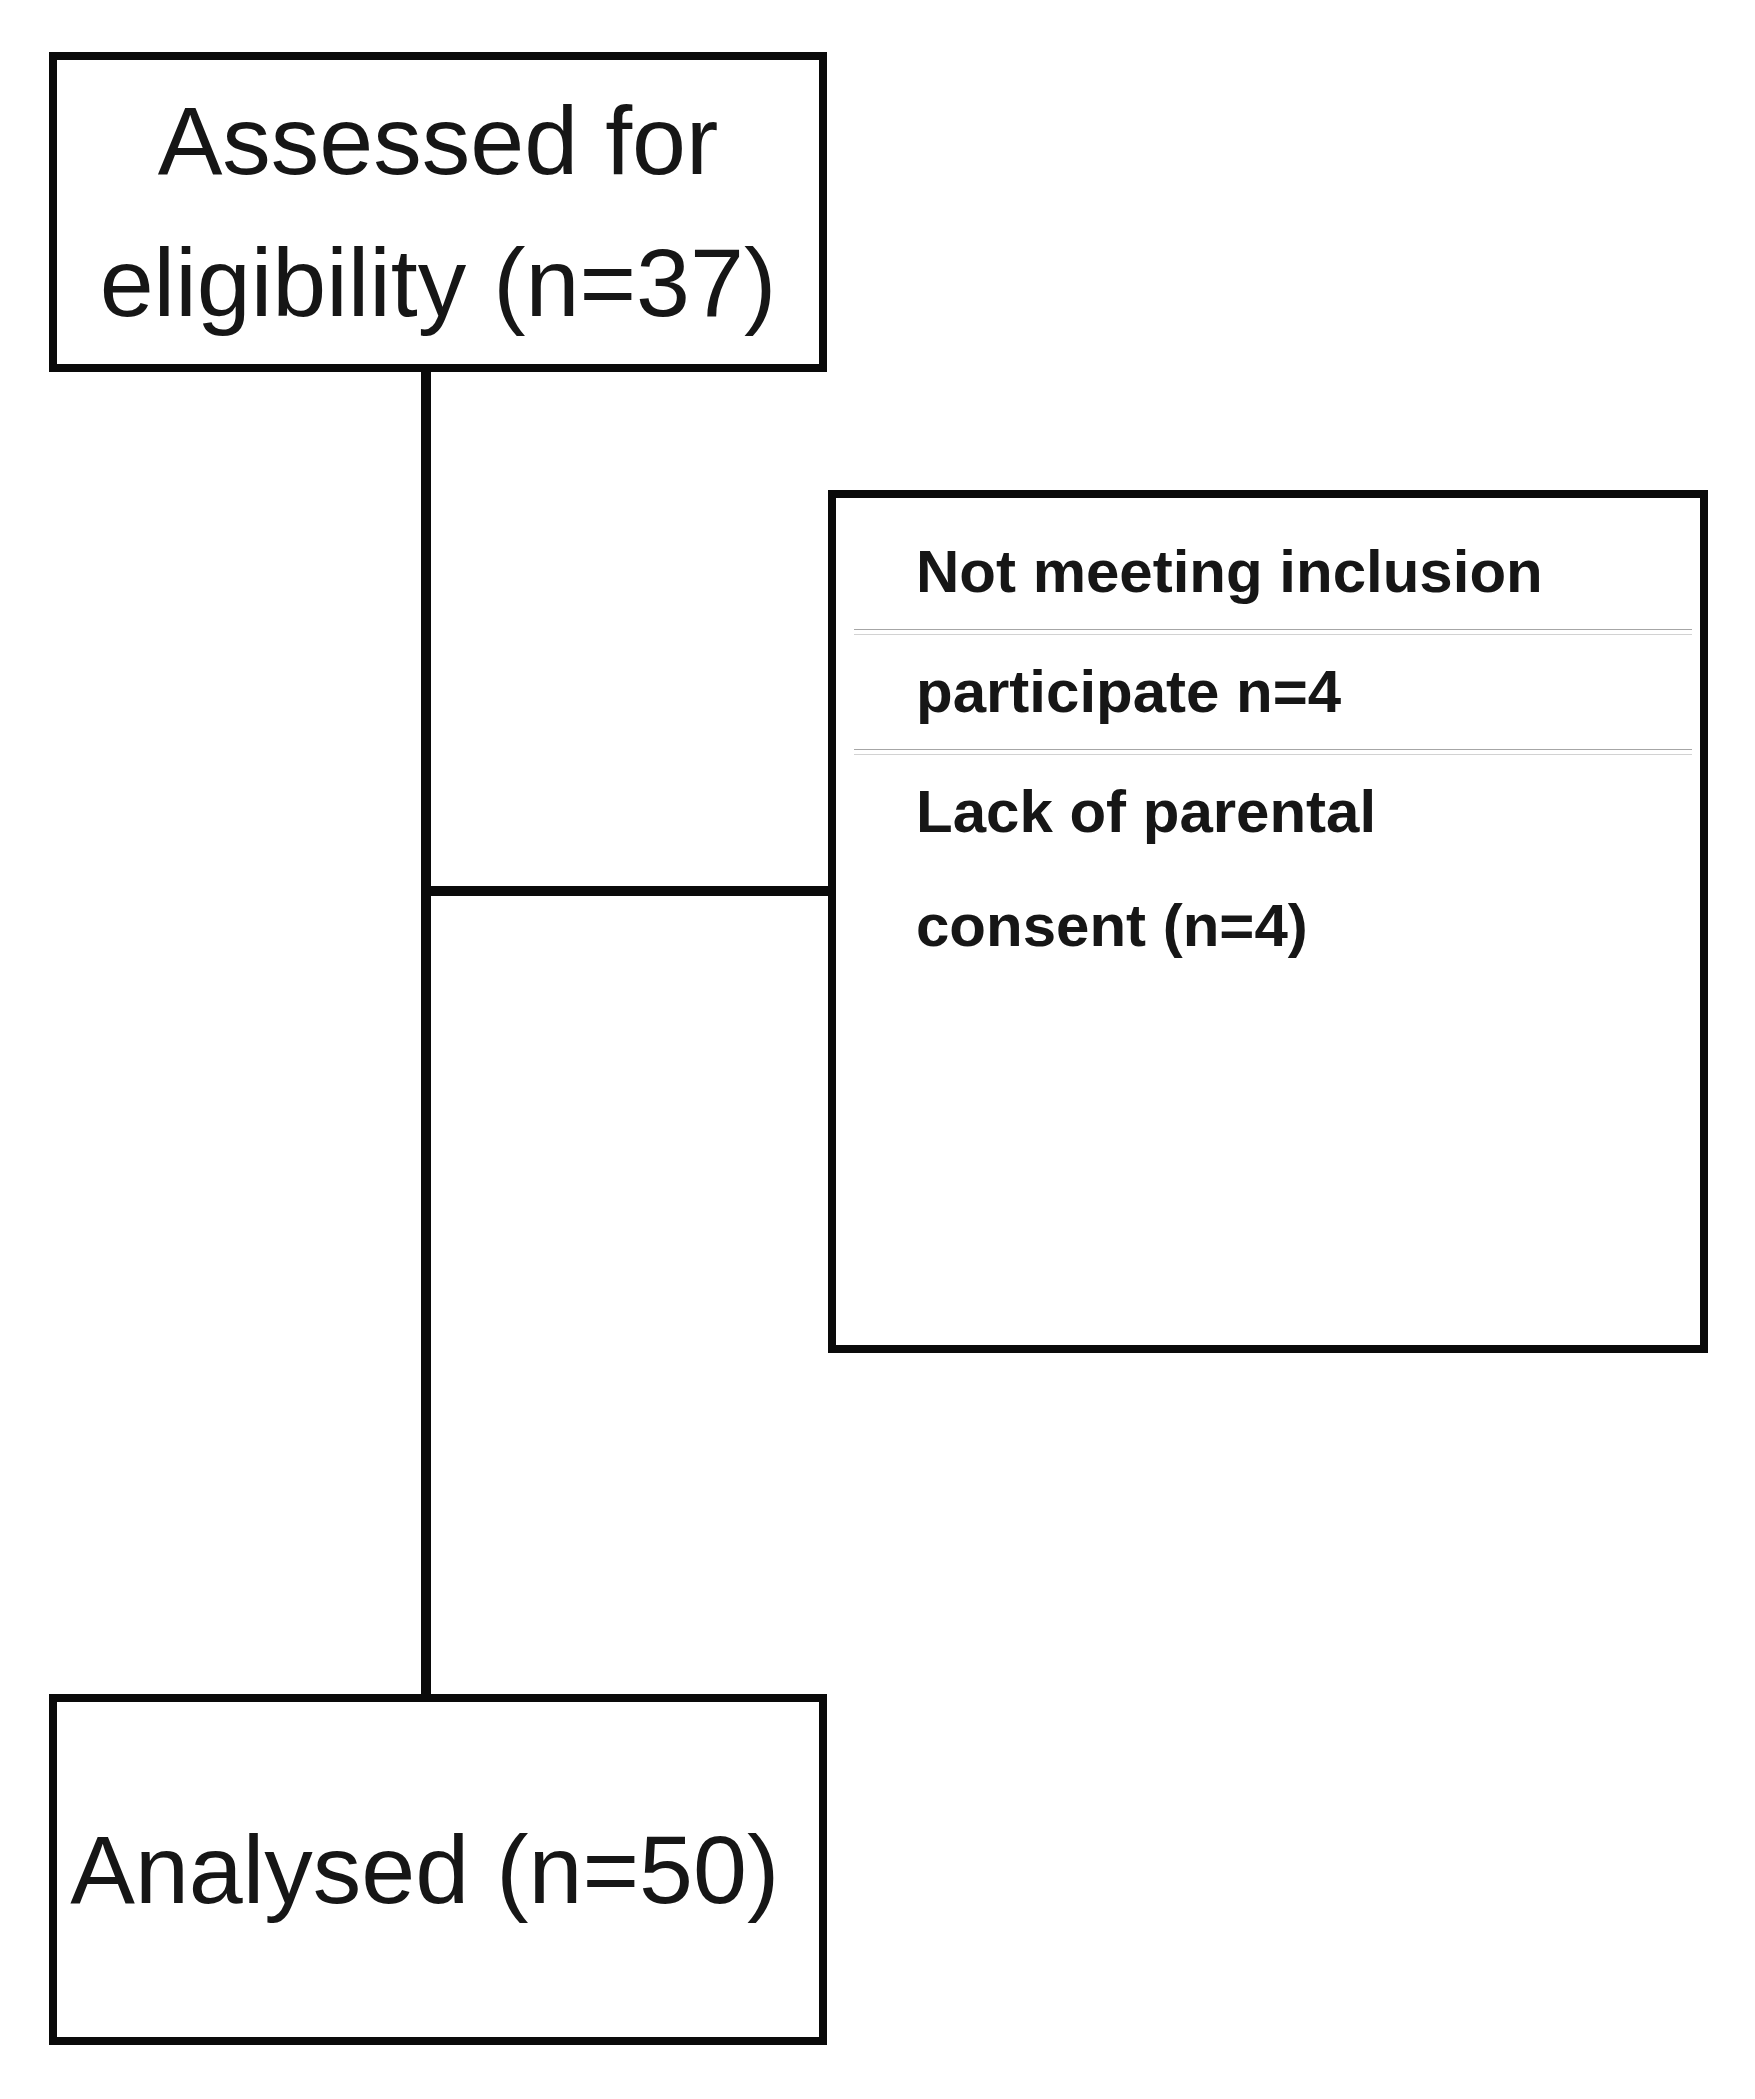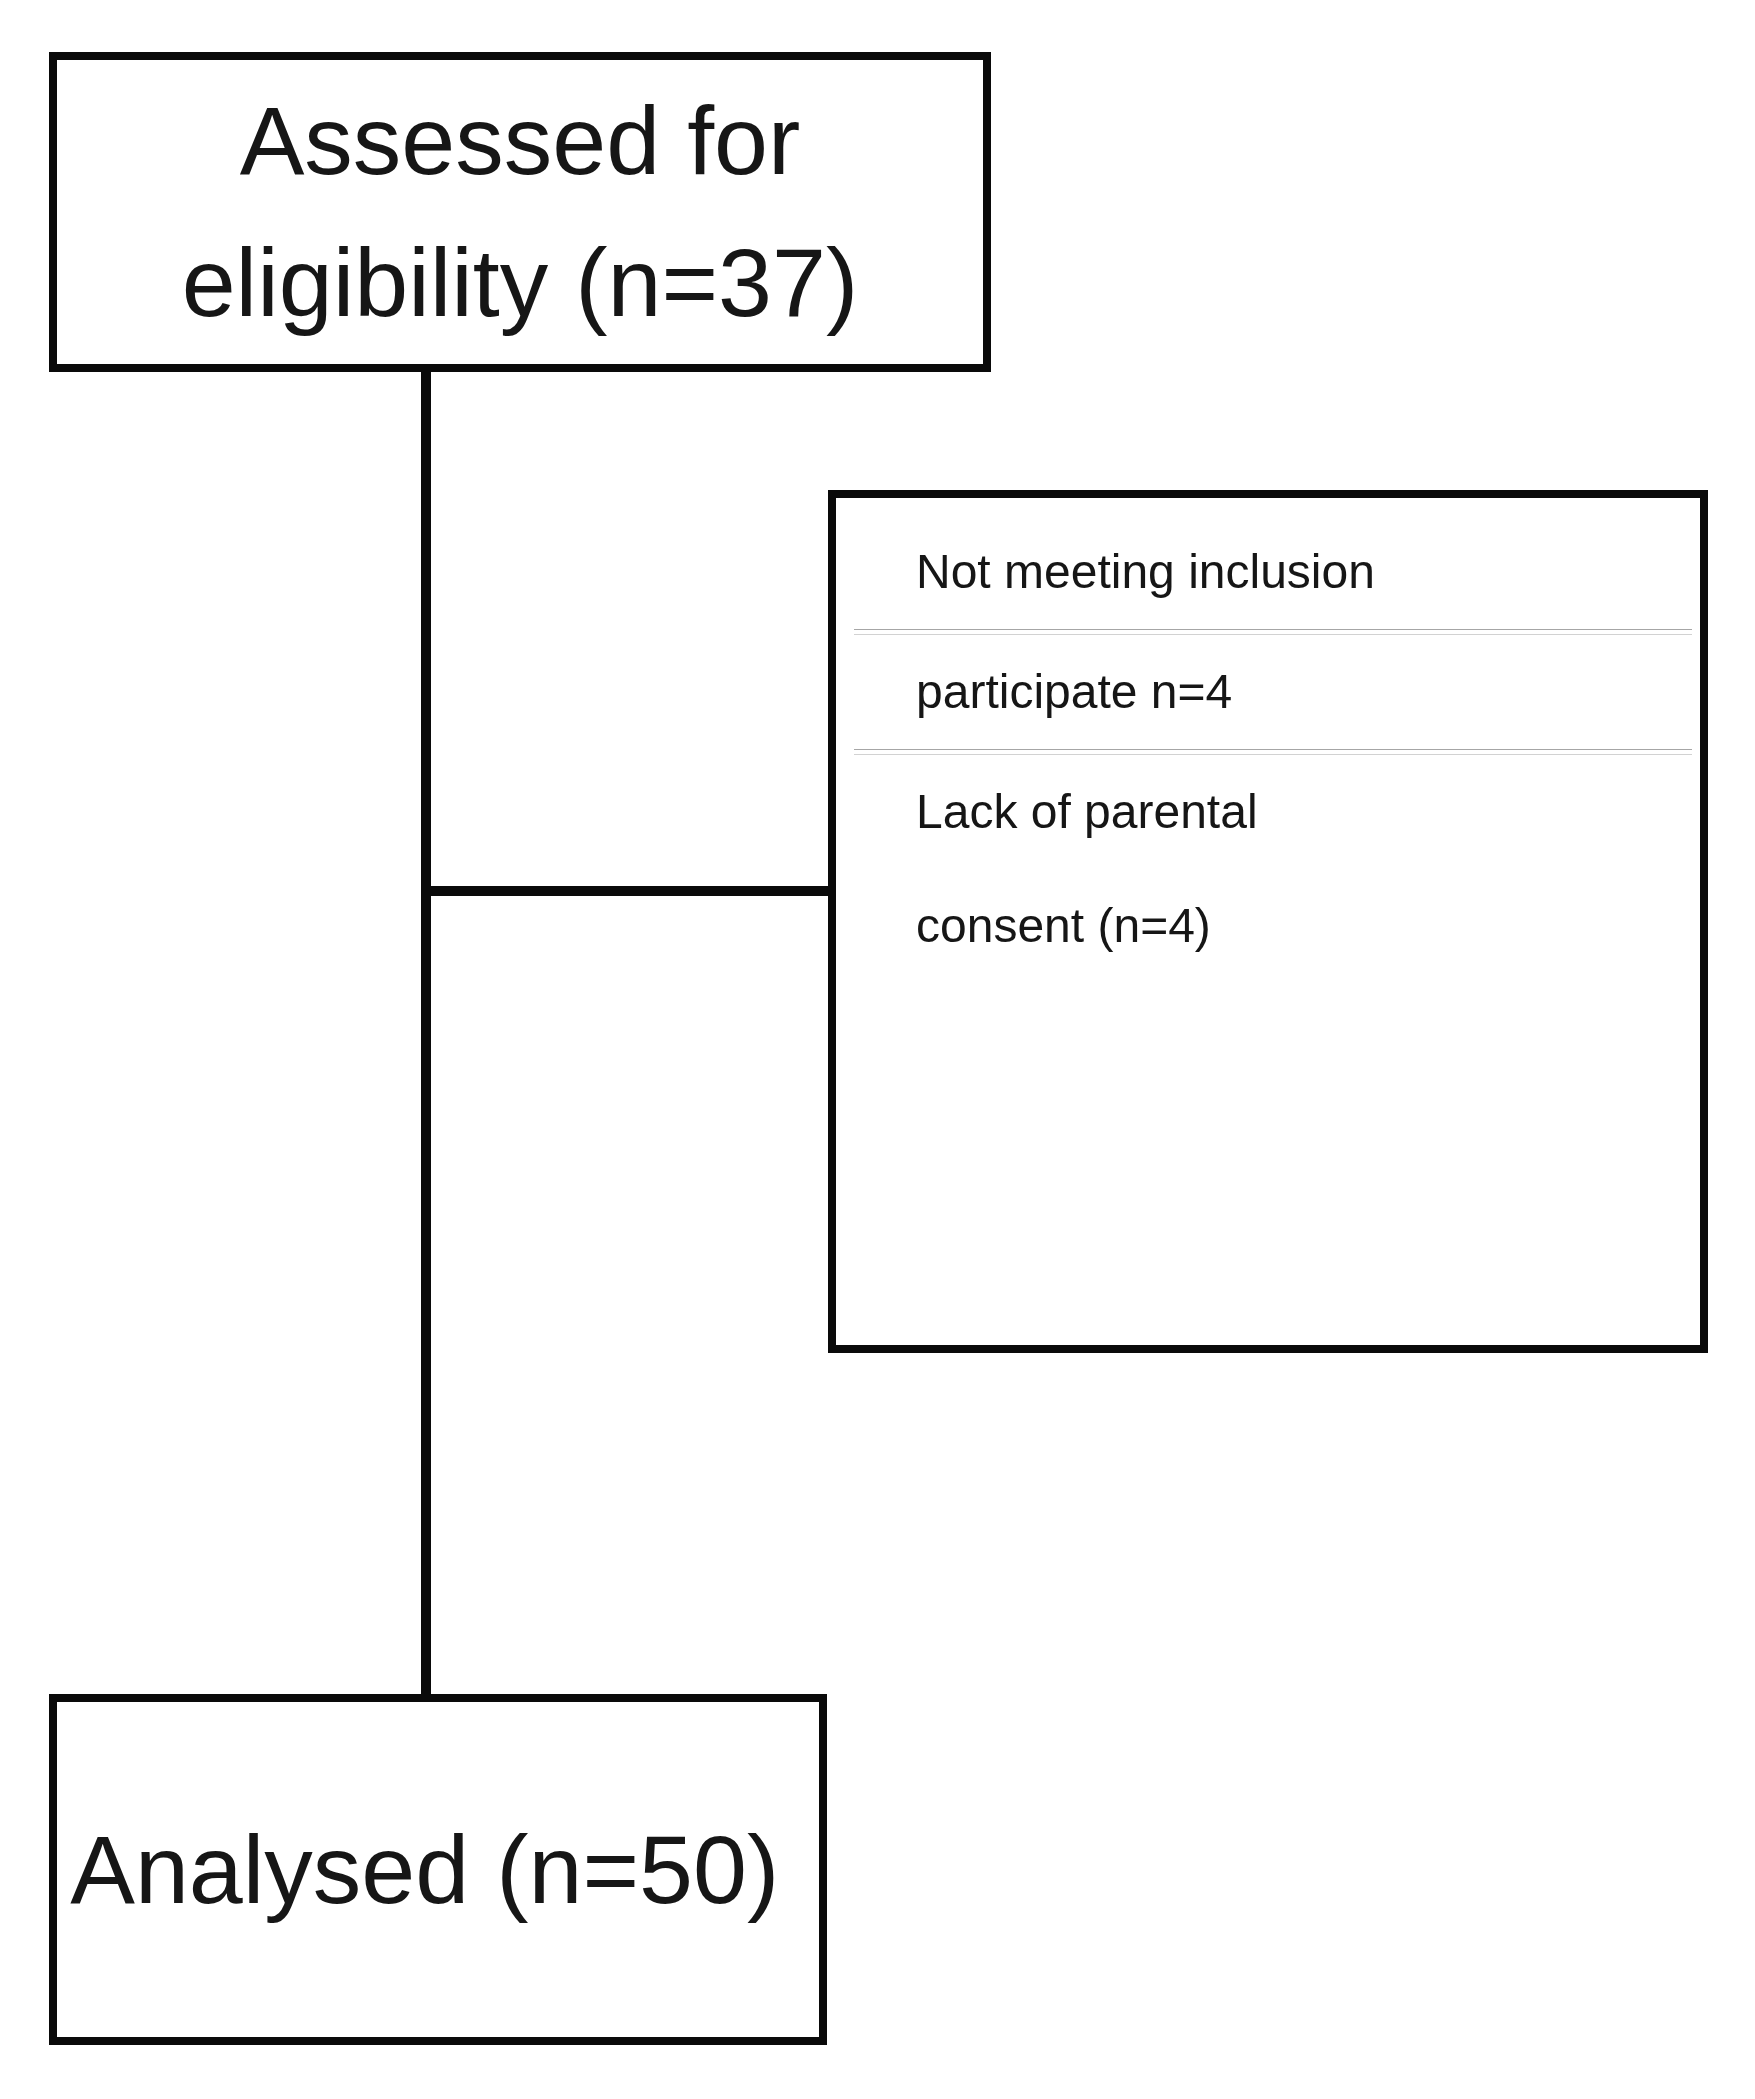--- a/index.html
+++ b/index.html
@@ -19,21 +19,21 @@
     overflow:hidden;
   }
   .box{
     position:absolute;
     box-sizing:border-box;
     border:8.5px solid var(--line-color);
     background:var(--bg);
   }
   
   .box-assessed{
-    left:49px;top:52px;width:942px;height:320px;
+    left:49px;top:52px;width:778px;height:320px;
     display:flex;flex-direction:column;justify-content:center;align-items:center;
   }
   .box-assessed .tline{
     font-size:97px;line-height:142px;white-space:nowrap;text-align:center;
   }
   
   .vline{
     position:absolute;left:421px;top:369px;width:9.5px;height:1327px;
     background:var(--line-color);
   }
@@ -50,21 +50,21 @@
     box-sizing:border-box;
     height:131px;flex:none;
     border-bottom:12.3px solid var(--line-color);
     display:flex;align-items:center;
     padding-left:17px;
     font-size:85px;white-space:nowrap;
   }
   .ex-body{
     box-sizing:border-box;
     padding:17px 7.6px 0 18px;
-    font-size:48px;line-height:114px;
+    font-size:60px;line-height:114px;font-weight:bold;
   }
   .ex-item{
     padding-left:62px;
     white-space:nowrap;
   }
   .sep{
     height:3.8px;
     border-top:1.9px solid var(--sep-dark);
     border-bottom:1.9px solid var(--sep-light);
     background:var(--bg);

